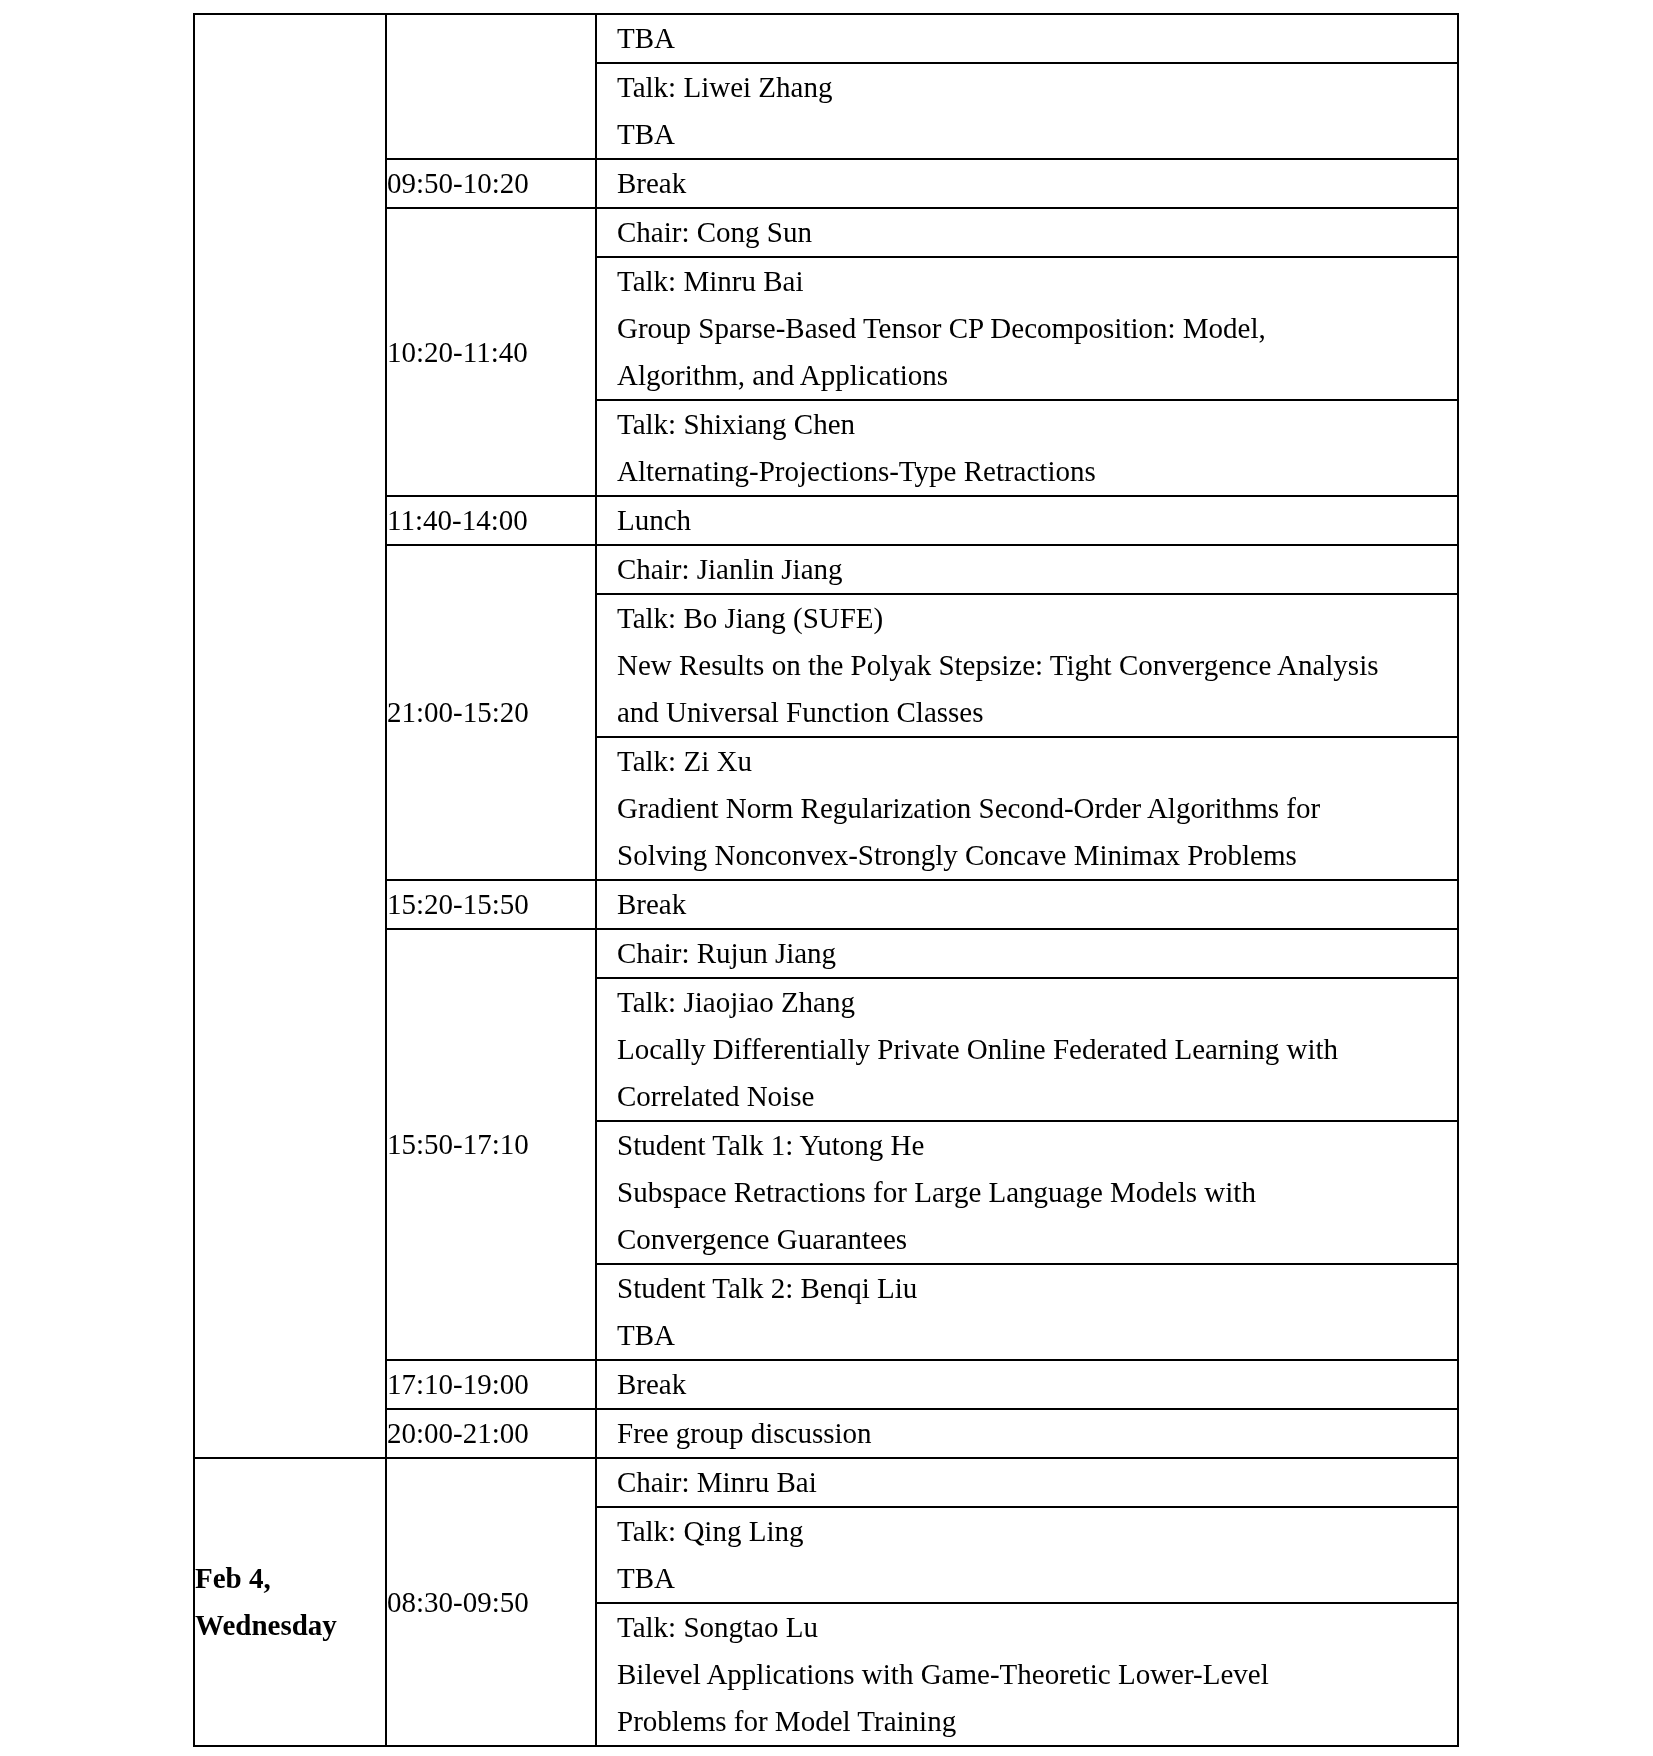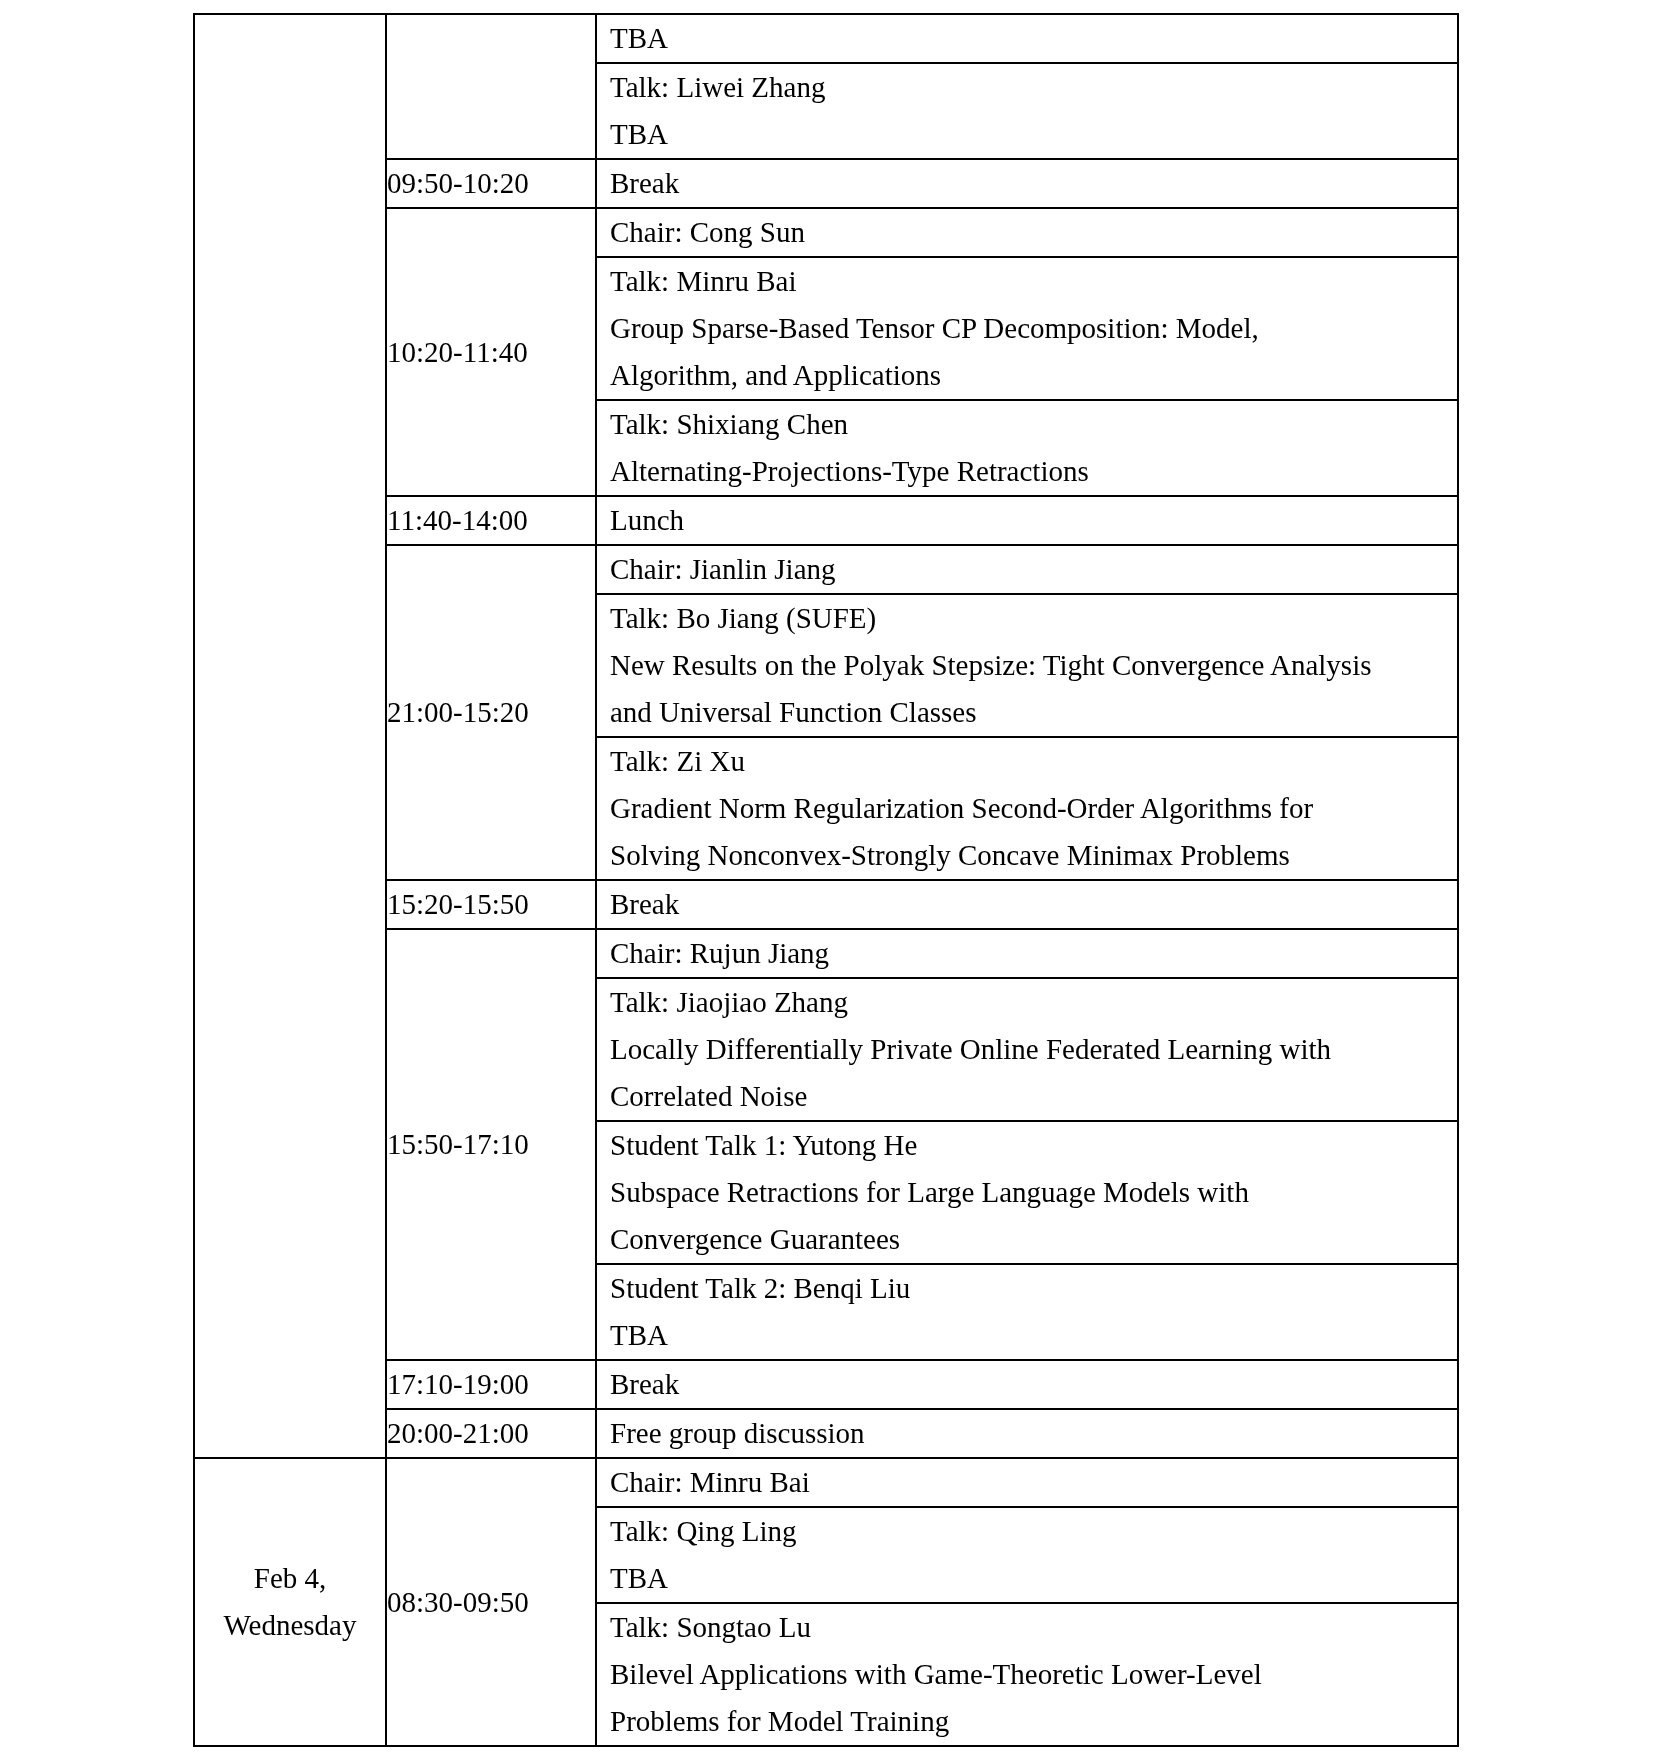--- a/index.html
+++ b/index.html
@@ -27,27 +27,26 @@
   col.c-time    { width: 210px; }
   col.c-session { width: 862px; }
   td {
     border: 2px solid #000000;
     font-size: 29px;
     vertical-align: middle;
     padding: 0;
     background: #ffffff;
   }
   td.date {
-    text-align: center;
-    font-weight: normal;
+    font-weight: bold;
   }
   td.time {
   }
   td.session {
-    padding-left: 13px;
+    padding-left: 20px;
     text-align: left;
   }
   .line {
     line-height: 47px;
     height: 47px;
     white-space: nowrap;
     overflow: visible;
   }
 </style>
 </head>

